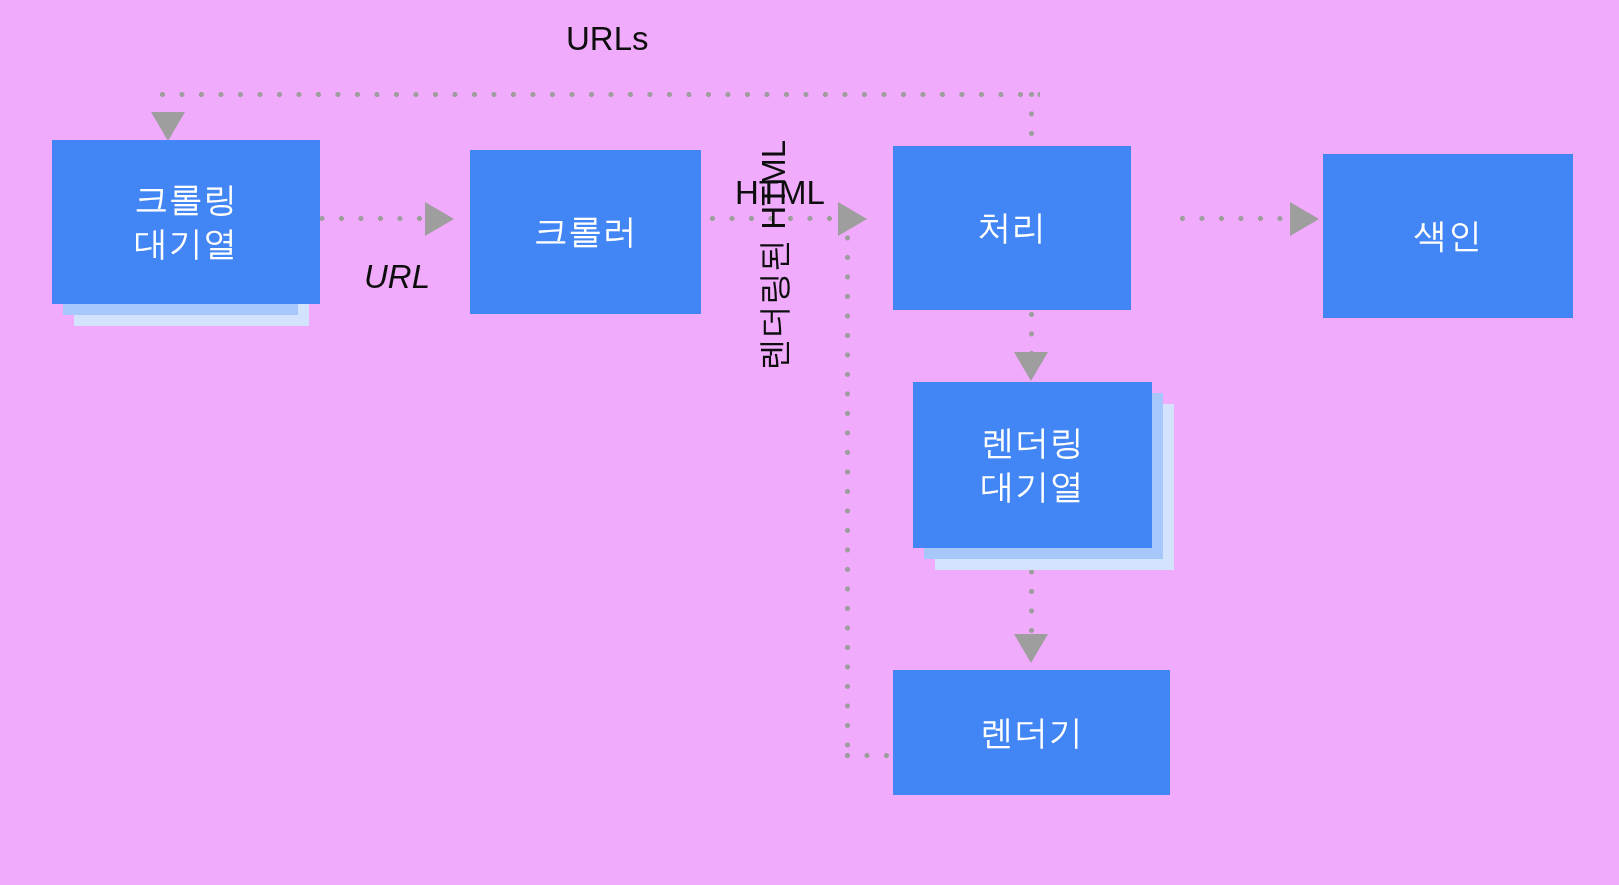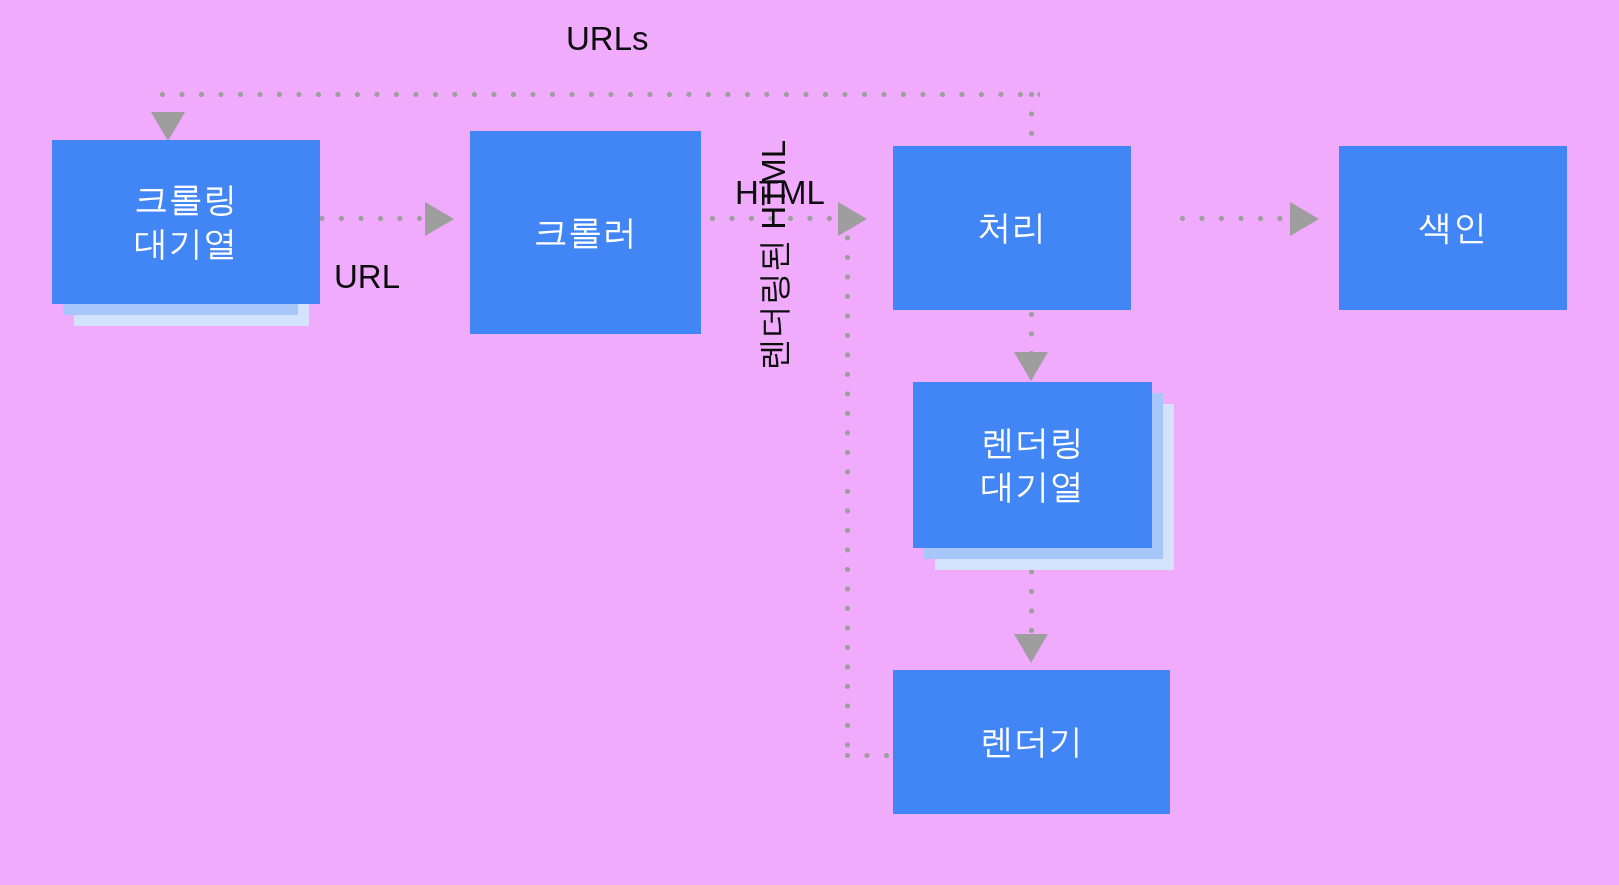--- a/index.html
+++ b/index.html
@@ -103,45 +103,45 @@
   <div class="arrow down" style="left:151px; top:112px;"></div>
   <div class="edge-label" style="left:566px; top:22px;">URLs</div>
 
   <div class="stack-layer back" style="left:74px; top:162px; width:235px; height:164px;"></div>
   <div class="stack-layer mid" style="left:63px; top:151px; width:235px; height:164px;"></div>
   <div class="node" style="left:52px; top:140px; width:268px; height:164px;">크롤링
 대기열</div>
 
   <div class="dot-h" style="left:300px; top:216px; width:125px;"></div>
   <div class="arrow right" style="left:425px; top:202px;"></div>
-  <div class="edge-label" style="left:334px; top:260px;">URL</div>
+  <div class="edge-label" style="left:364px; top:260px;font-style:italic;">URL</div>
 
-  <div class="node" style="left:470px; top:131px; width:231px; height:203px;">크롤러</div>
+  <div class="node" style="left:470px; top:150px; width:231px; height:164px;">크롤러</div>
 
   <div class="dot-h" style="left:710px; top:216px; width:128px;"></div>
   <div class="arrow right" style="left:838px; top:202px;"></div>
   <div class="edge-label" style="left:735px; top:176px;">HTML</div>
 
   <div class="dot-v" style="left:845px; top:216px; height:540px;"></div>
   <div class="dot-h" style="left:845px; top:753px; width:56px;"></div>
   <div class="edge-label rot" style="left:790px; top:338px;">렌더링된 HTML</div>
 
   <div class="node" style="left:893px; top:146px; width:238px; height:164px;">처리</div>
 
   <div class="dot-h" style="left:1180px; top:216px; width:110px;"></div>
   <div class="arrow right" style="left:1290px; top:202px;"></div>
 
-  <div class="node" style="left:1323px; top:146px; width:228px; height:164px;margin-left:16px;">색인</div>
+  <div class="node" style="left:1323px; top:154px; width:250px; height:164px;">색인</div>
 
   <div class="dot-v" style="left:1029px; top:312px; height:42px;"></div>
   <div class="arrow down" style="left:1014px; top:352px;"></div>
 
   <div class="stack-layer back" style="left:935px; top:404px; width:239px; height:166px;"></div>
   <div class="stack-layer mid" style="left:924px; top:393px; width:239px; height:166px;"></div>
   <div class="node" style="left:913px; top:382px; width:239px; height:166px;">렌더링
 대기열</div>
 
   <div class="dot-v" style="left:1029px; top:550px; height:86px;"></div>
   <div class="arrow down" style="left:1014px; top:634px;"></div>
 
-  <div class="node" style="left:893px; top:670px; width:277px; height:144px;">렌더기</div>
+  <div class="node" style="left:893px; top:670px; width:277px; height:125px;">렌더기</div>
 
 </div>
 
 </body></html>

